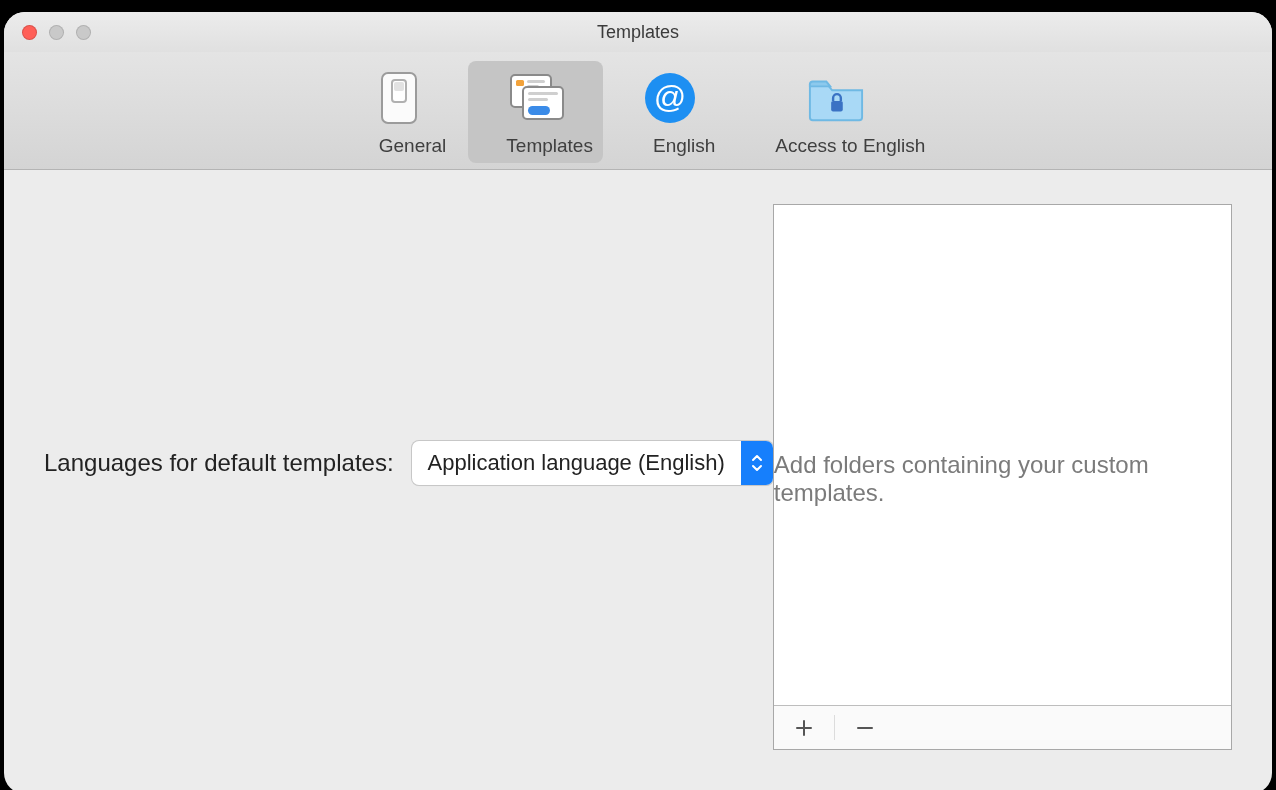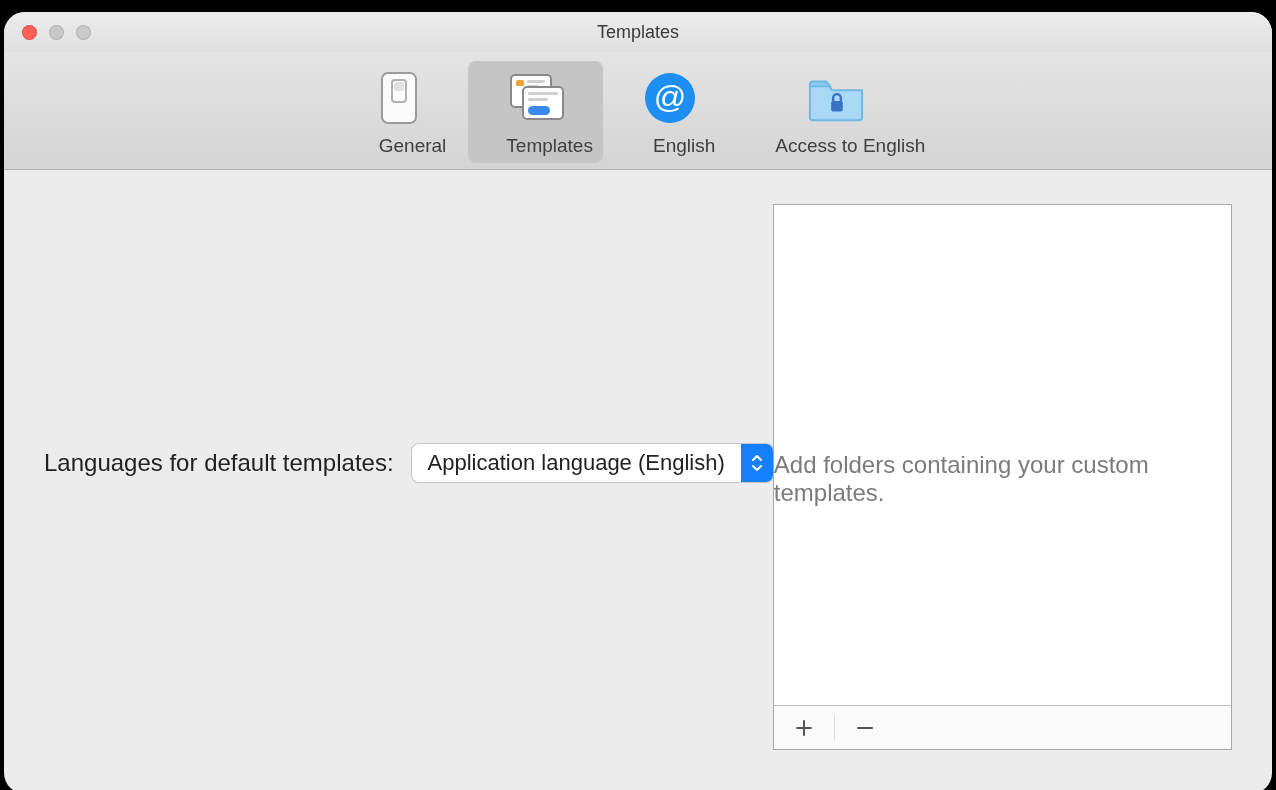--- a/index.html
+++ b/index.html
@@ -114,21 +114,21 @@
     gap: 18px;
     margin-bottom: 28px;
   }
   .row .rlabel {
     font-size: 24px;
     color: #222;
   }
   .select {
     display: flex;
     align-items: stretch;
-    height: 38px;
+    height: 44px;
     border-radius: 7px;
     overflow: hidden;
     box-shadow: 0 0 0 1px #c7c7c7, 0 1px 1px rgba(0,0,0,.08);
     background: var(--white);
   }
   .select .sel-text {
     padding: 0 16px;
     display: flex; align-items: center;
     font-size: 22px;
     color: #222;

